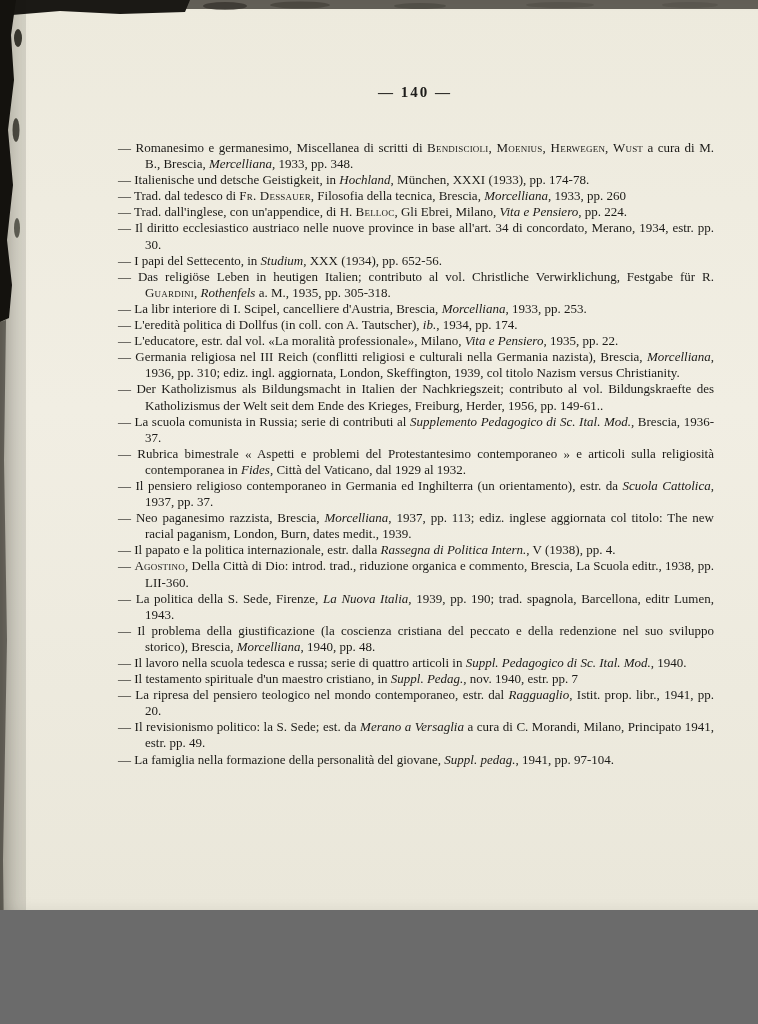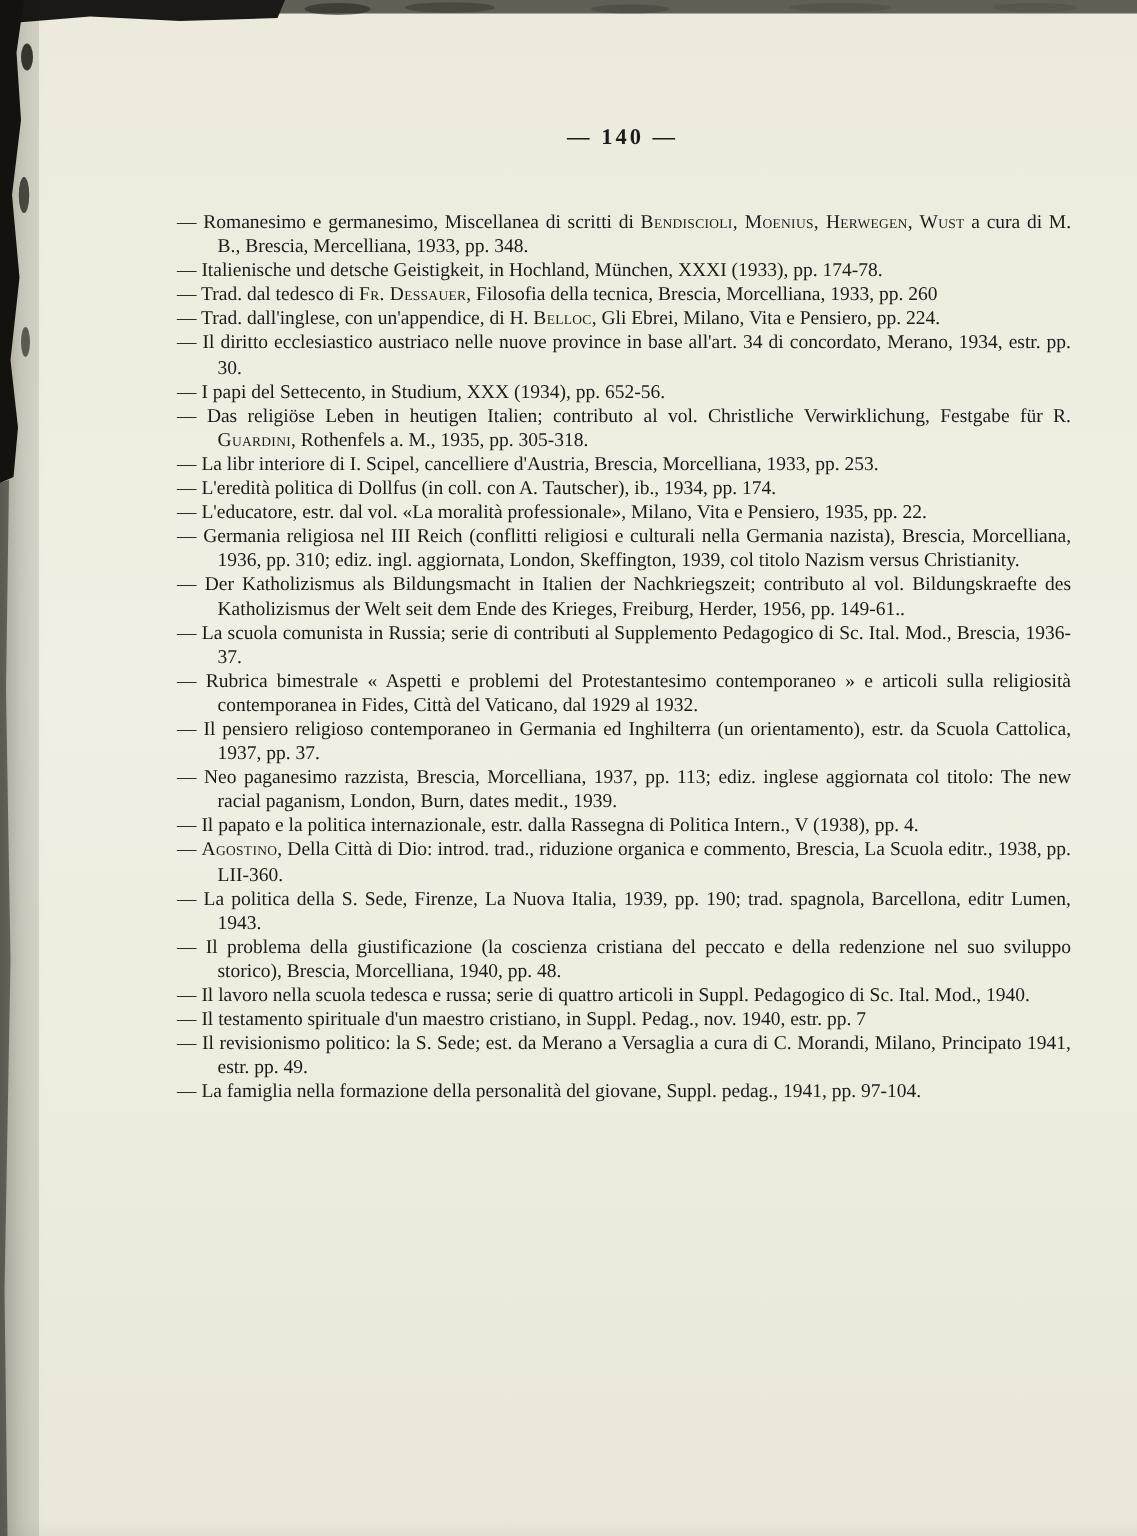--- a/index.html
+++ b/index.html
@@ -1,36 +1,36 @@
 <!DOCTYPE html>
 <html><head>
 <meta charset="utf-8">
 <style>
   html,body{margin:0;padding:0;background:#6b6b6b;}
   .page{
     position:relative;
-    width:758px;height:1024px;
+    width:758px;height:910px;
     background:linear-gradient(180deg,#edeadd 0%,#f1eee3 45%,#eae7da 100%);
     overflow:hidden;
     font-family:"Liberation Serif","DejaVu Serif",serif;
     box-shadow:inset 18px 0 22px -14px rgba(40,35,25,.45);
   }
   .artifacts{position:absolute;inset:0;pointer-events:none;}
   .page-number{
     position:absolute;top:84px;left:118px;width:594px;
     text-align:center;font-size:15px;font-weight:bold;color:#1d1c1a;
     letter-spacing:2px;
   }
   .content{
     position:absolute;left:118px;top:140px;width:596px;
     font-size:13px;line-height:16.1px;color:#1c1b18;
     text-align:justify;
   }
   .entry{padding-left:27px;text-indent:-27px;}
-  .entry .i{}
+  .entry .i{font-style:italic;}
   .entry .sc{font-variant:small-caps;letter-spacing:.2px;}
 </style>
 </head>
 <body>
 
 <div class="page">
 
   <svg class="artifacts" width="758" height="1024" viewBox="0 0 758 1024">
 
     <rect x="0" y="0" width="758" height="9" fill="#4a4640" opacity="0.85"></rect>
@@ -67,17 +67,18 @@
       <div class="entry"><span class="n">— La scuola comunista in Russia; serie di contributi al </span><span class="i">Supplemento Pedagogico di Sc. Ital. Mod.</span><span class="n">, Brescia, 1936-37.</span></div>
       <div class="entry"><span class="n">— Rubrica bimestrale « Aspetti e problemi del Protestantesimo contemporaneo » e articoli sulla religiosità contemporanea in </span><span class="i">Fides</span><span class="n">, Città del Vaticano, dal 1929 al 1932.</span></div>
       <div class="entry"><span class="n">— Il pensiero religioso contemporaneo in Germania ed Inghilterra (un orientamento), estr. da </span><span class="i">Scuola Cattolica</span><span class="n">, 1937, pp. 37.</span></div>
       <div class="entry"><span class="n">— Neo paganesimo razzista, Brescia, </span><span class="i">Morcelliana</span><span class="n">, 1937, pp. 113; ediz. inglese aggiornata col titolo: The new racial paganism, London, Burn, dates medit., 1939.</span></div>
       <div class="entry"><span class="n">— Il papato e la politica internazionale, estr. dalla </span><span class="i">Rassegna di Politica Intern.</span><span class="n">, V (1938), pp. 4.</span></div>
       <div class="entry"><span class="n">— </span><span class="sc">Agostino</span><span class="n">, Della Città di Dio: introd. trad., riduzione organica e commento, Brescia, La Scuola editr., 1938, pp. LII-360.</span></div>
       <div class="entry"><span class="n">— La politica della S. Sede, Firenze, </span><span class="i">La Nuova Italia</span><span class="n">, 1939, pp. 190; trad. spagnola, Barcellona, editr Lumen, 1943.</span></div>
       <div class="entry"><span class="n">— Il problema della giustificazione (la coscienza cristiana del peccato e della redenzione nel suo sviluppo storico), Brescia, </span><span class="i">Morcelliana</span><span class="n">, 1940, pp. 48.</span></div>
       <div class="entry"><span class="n">— Il lavoro nella scuola tedesca e russa; serie di quattro articoli in </span><span class="i">Suppl. Pedagogico di Sc. Ital. Mod.</span><span class="n">, 1940.</span></div>
       <div class="entry"><span class="n">— Il testamento spirituale d'un maestro cristiano, in </span><span class="i">Suppl. Pedag.</span><span class="n">, nov. 1940, estr. pp. 7</span></div>
+      <div class="entry"><span class="n">— La ripresa del pensiero teologico nel mondo contemporaneo, estr. dal </span><span class="i">Ragguaglio</span><span class="n">, Istit. prop. libr., 1941, pp. 20.</span></div>
       <div class="entry"><span class="n">— Il revisionismo politico: la S. Sede; est. da </span><span class="i">Merano a Versaglia</span><span class="n"> a cura di C. Morandi, Milano, Principato 1941, estr. pp. 49.</span></div>
       <div class="entry"><span class="n">— La famiglia nella formazione della personalità del giovane, </span><span class="i">Suppl. pedag.</span><span class="n">, 1941, pp. 97-104.</span></div>
     </div>
 
 </div>
 
 </body></html>

